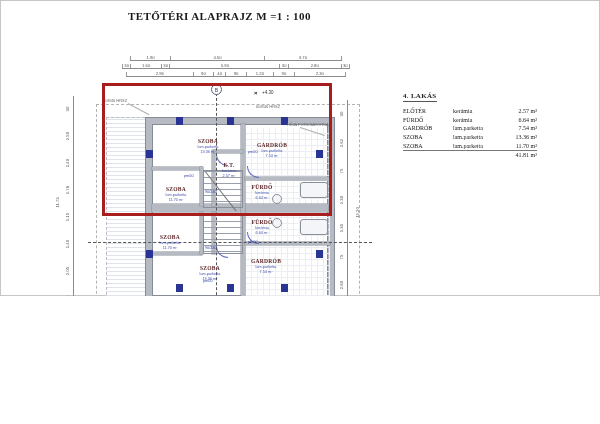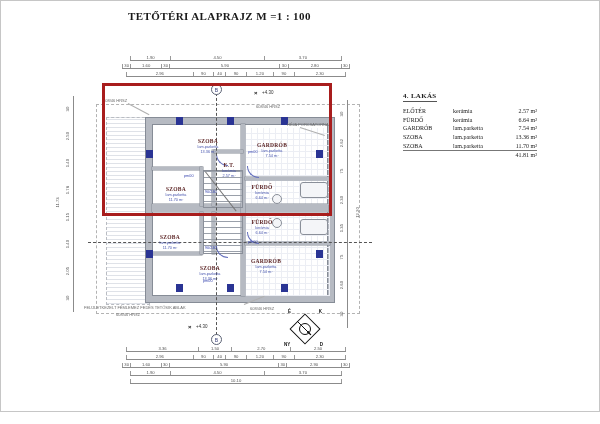--- a/index.html
+++ b/index.html
@@ -1,16 +1,16 @@
 <!DOCTYPE html>
 <html><head>
 <meta charset="utf-8">
 <style>
   html,body{margin:0;padding:0;background:#fff;}
-  #sheet{position:relative;width:600px;height:412px;background:#ffffff;overflow:hidden;
+  #sheet{position:relative;width:600px;height:296px;background:#ffffff;overflow:hidden;
          font-family:"Liberation Sans",sans-serif;box-shadow:inset 0 0 0 1px #c6c6c6;}
   .abs{position:absolute;}
   
   .title{font-family:"Liberation Serif",serif;font-weight:bold;font-size:11px;color:#1a1a1a;letter-spacing:.4px;}
   
   .redrect{border:3px solid #a81d1d;z-index:30;pointer-events:none;}
   
   .roofdash{border:1px dashed #b3b3b3;}
   .hatch{background:repeating-linear-gradient(0deg,#dfe2e8 0 1px,transparent 1px 4px);border:1px dashed #b9bcc2;}
   

